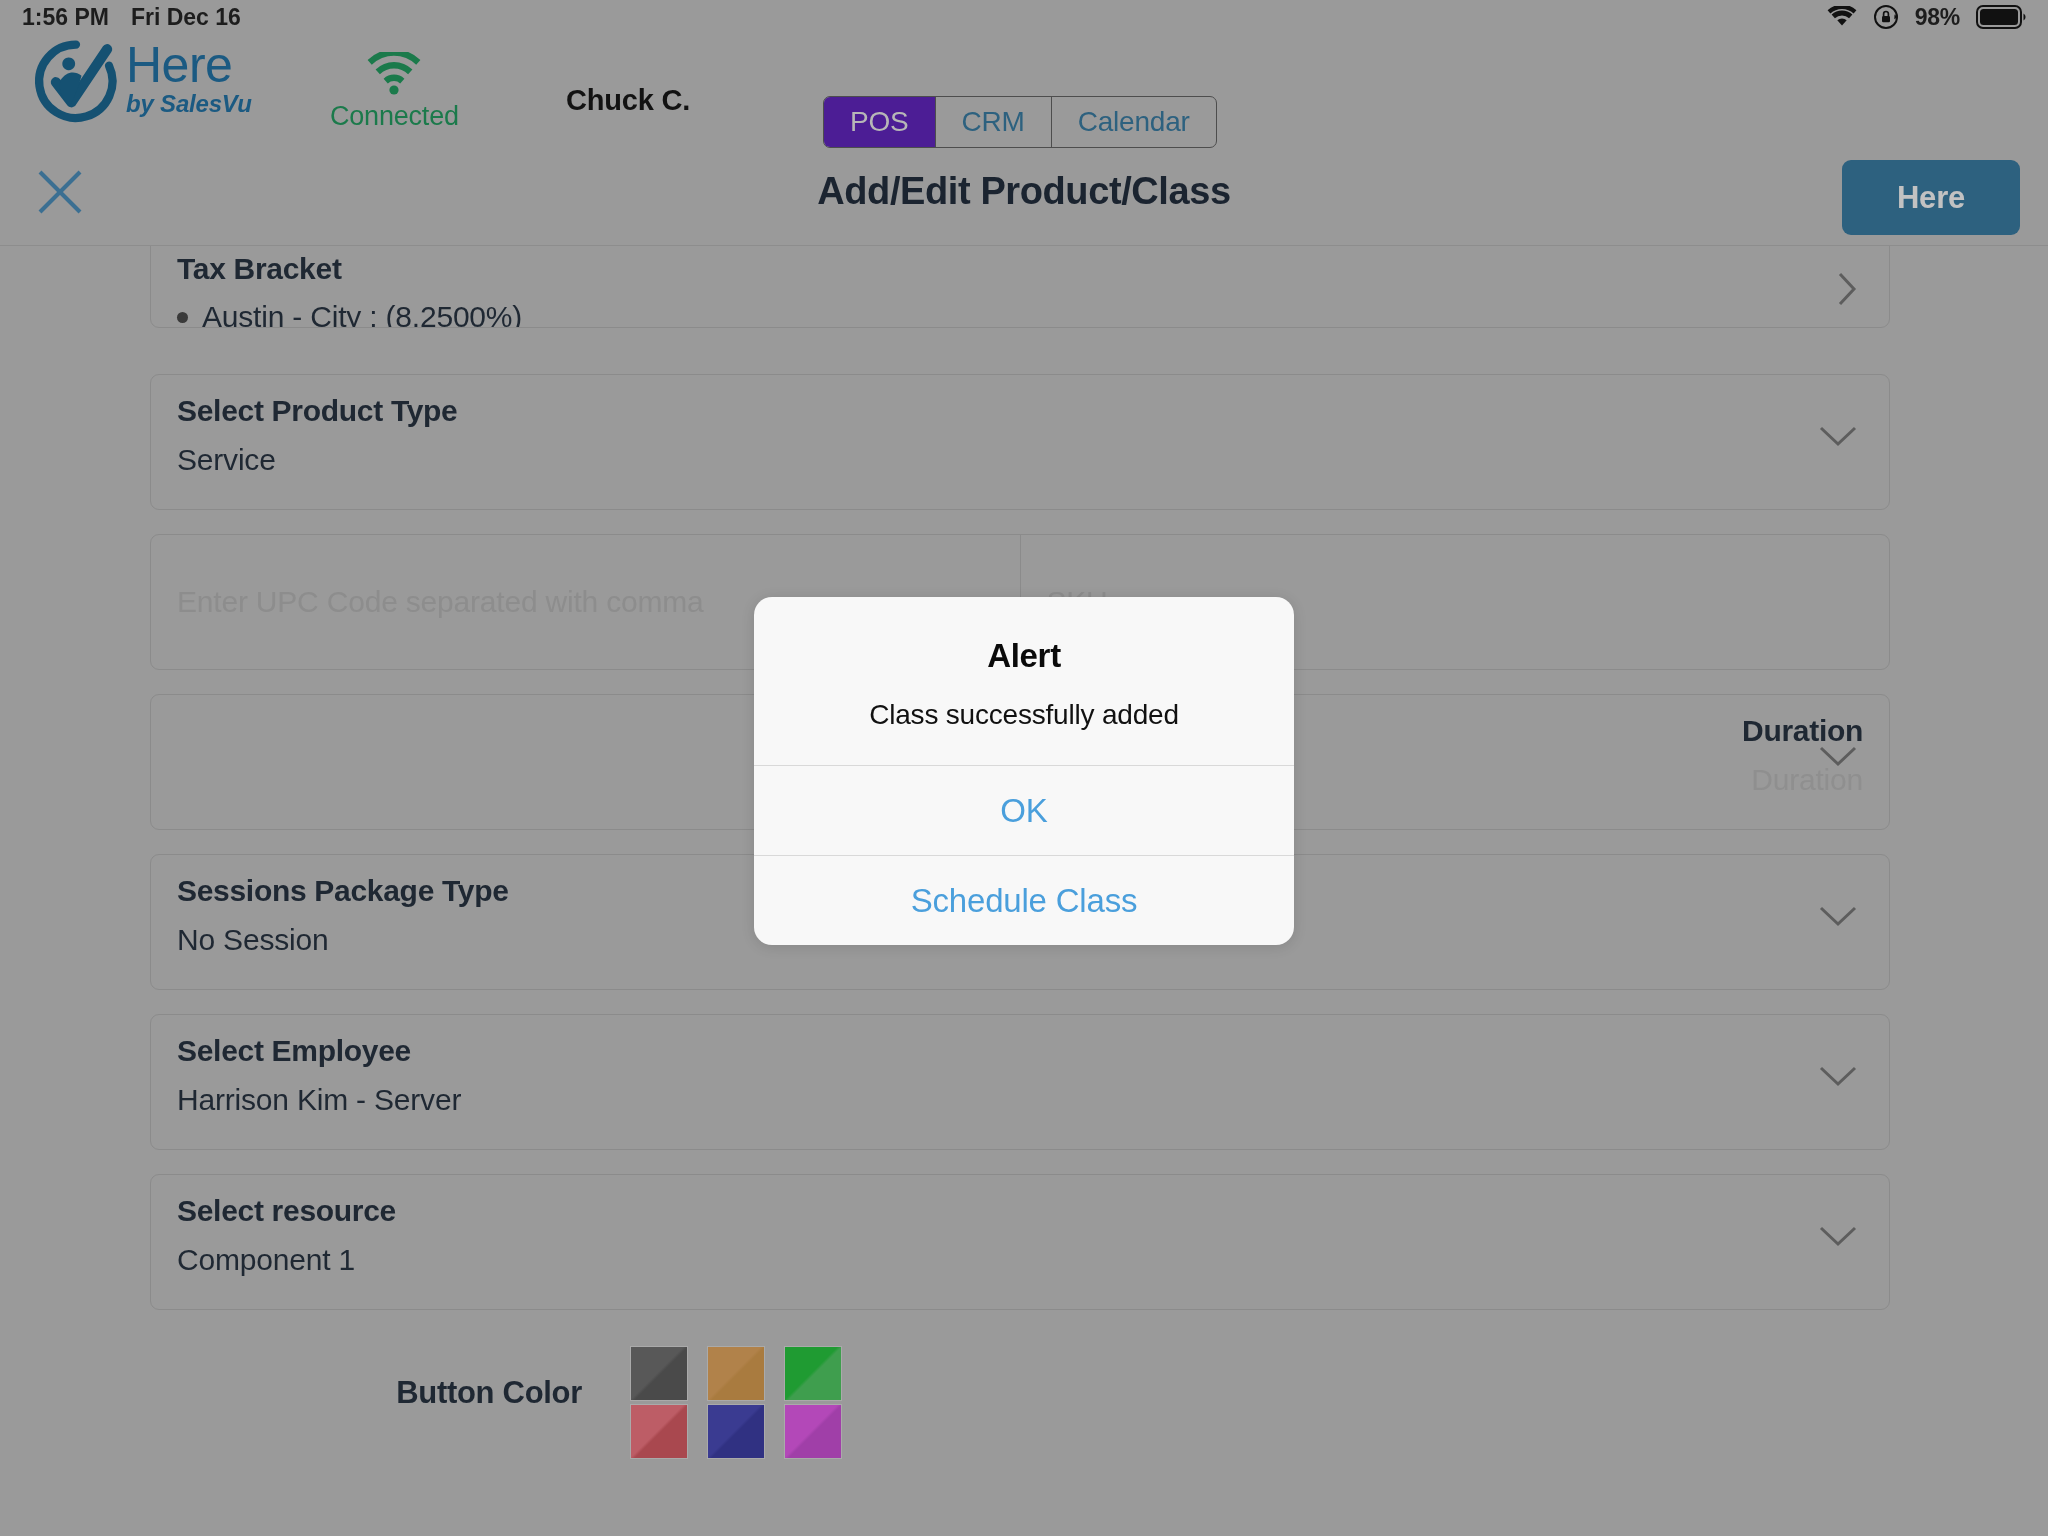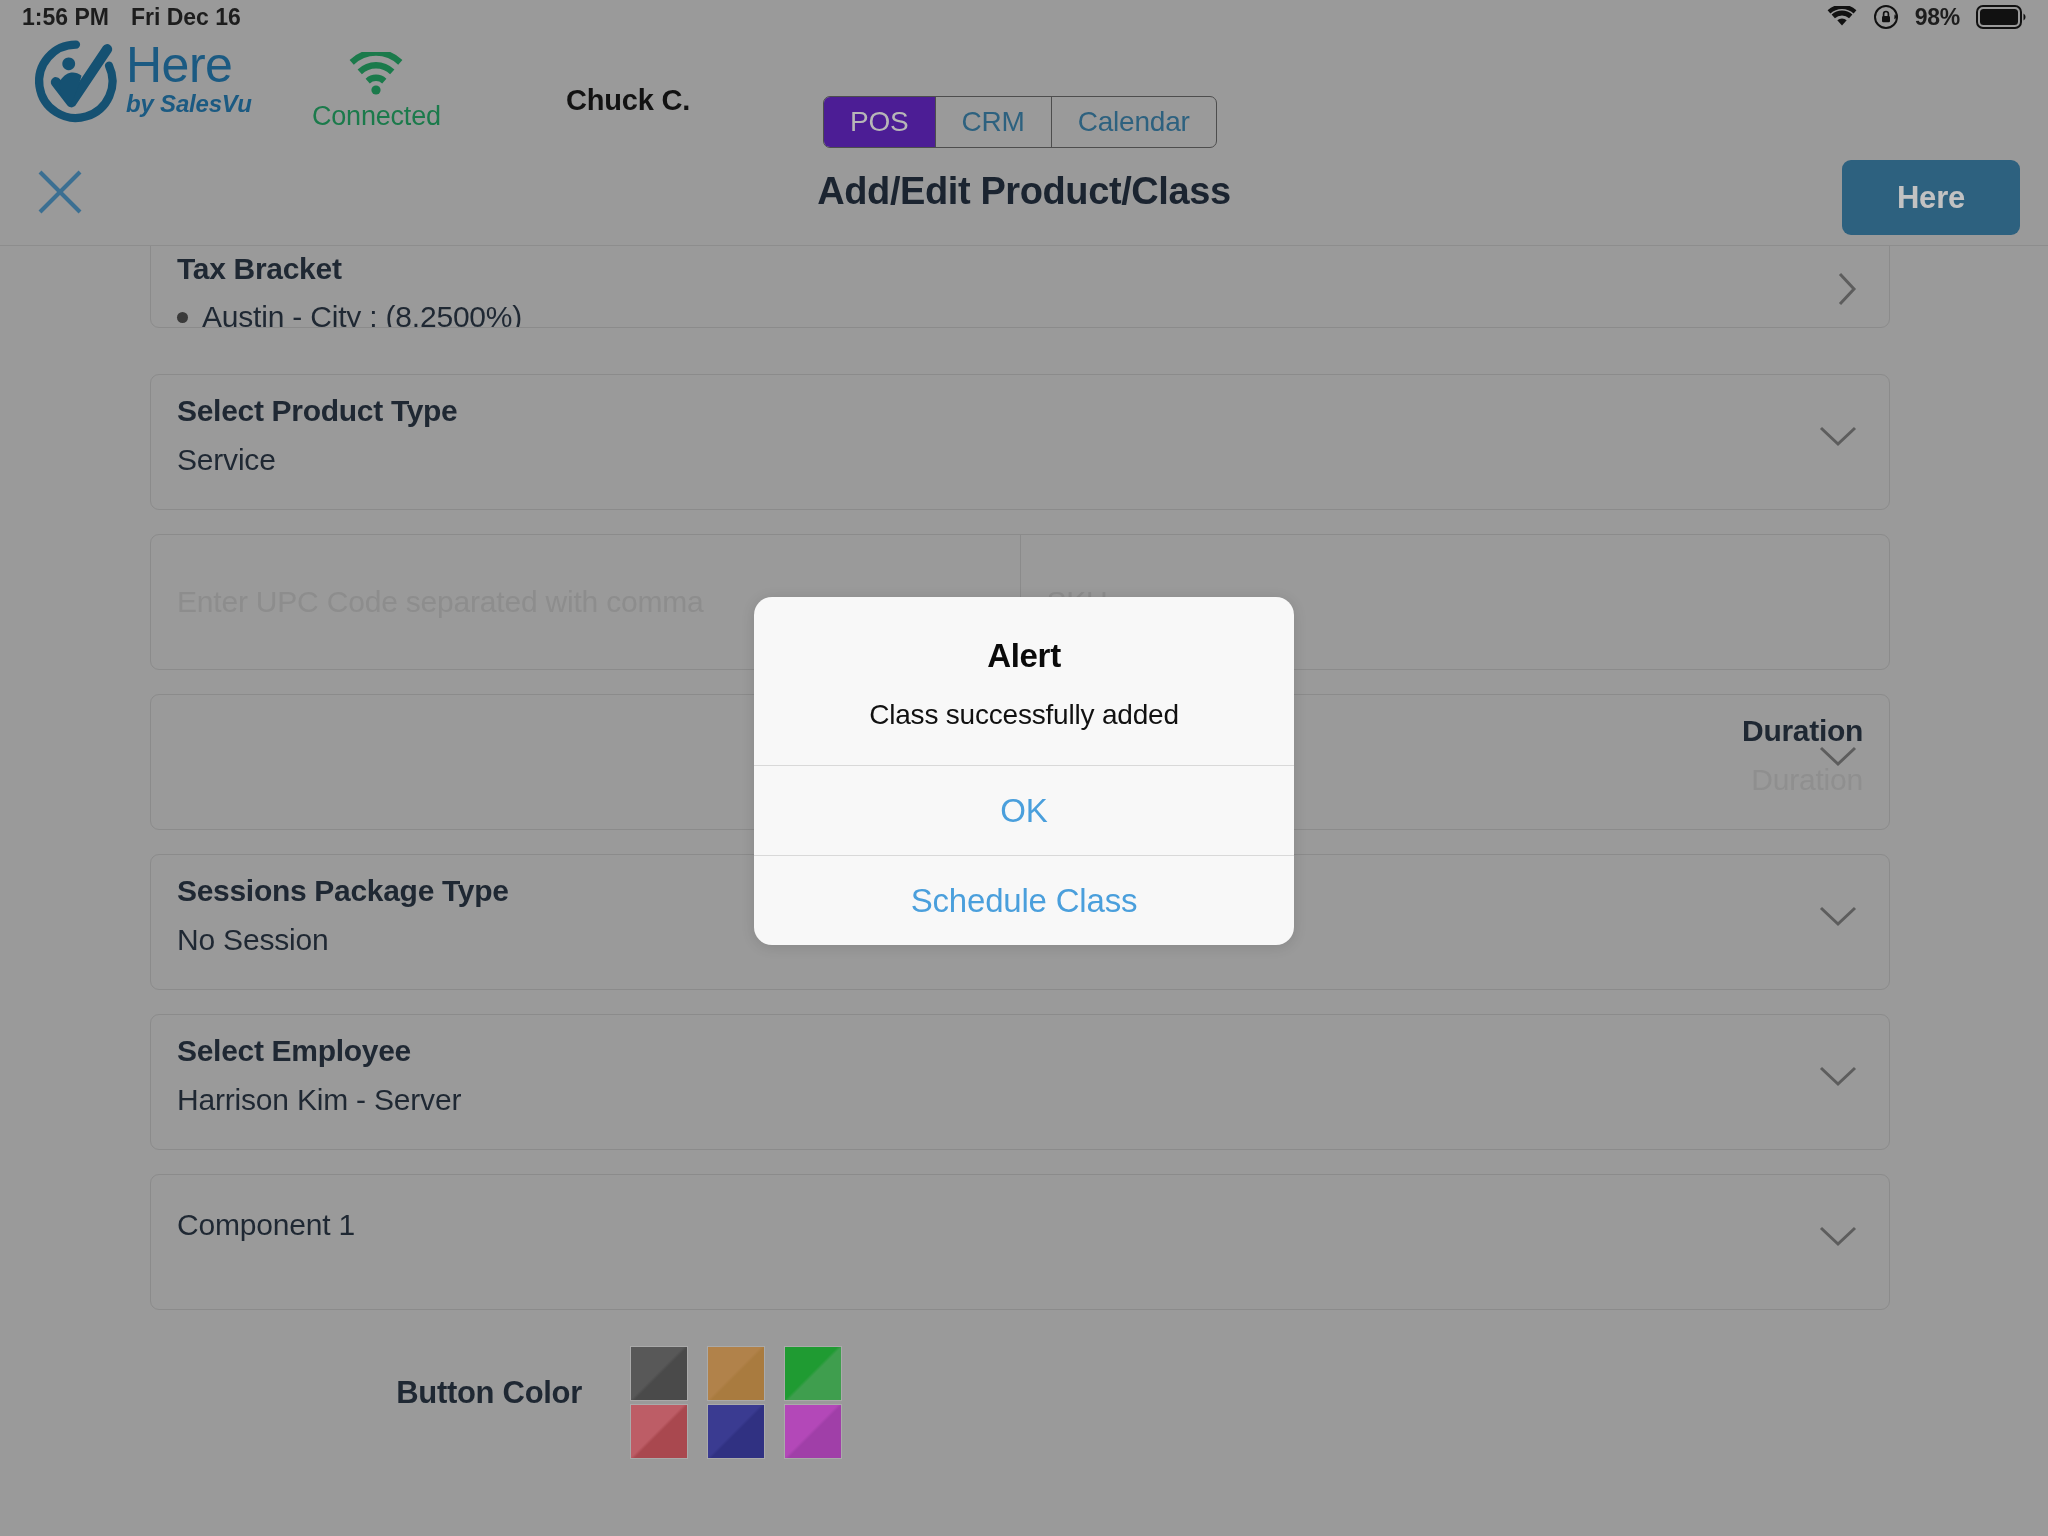--- a/index.html
+++ b/index.html
@@ -75,21 +75,21 @@
     color: #1b5a82;
     font-weight: 700;
     font-style: italic;
     text-align: right;
     margin-top: 2px;
     letter-spacing: -0.2px;
   }
 
   .connected-wrap {
     position: absolute;
-    left: 312px; top: 18px;
+    left: 330px; top: 18px;
     display: flex;
     flex-direction: column;
     align-items: center;
     gap: 1px;
   }
   .connected-label {
     font-size: 27px;
     color: #1b7a4b;
     letter-spacing: -0.2px;
   }
@@ -471,20 +471,21 @@
       <div class="field-label">Select Employee</div>
       <div class="field-value">Harrison Kim - Server</div>
       <span class="field-chevron" style="top:48px;">
         <svg width="42" height="26" viewBox="0 0 42 26">
             <polyline points="4,5 21,21 38,5" fill="none" stroke="#5d5d5d" stroke-width="3"></polyline>
           </svg>
       </span>
     </div>
 
     <div class="field" style="top:928px; height:136px;">
+      <div class="field-label">Select resource</div>
       <div class="field-value">Component 1</div>
       <span class="field-chevron" style="top:48px;">
         <svg width="42" height="26" viewBox="0 0 42 26">
             <polyline points="4,5 21,21 38,5" fill="none" stroke="#5d5d5d" stroke-width="3"></polyline>
           </svg>
       </span>
     </div>
 
     <div class="button-color-row">
       <div class="bc-label">Button Color</div>

